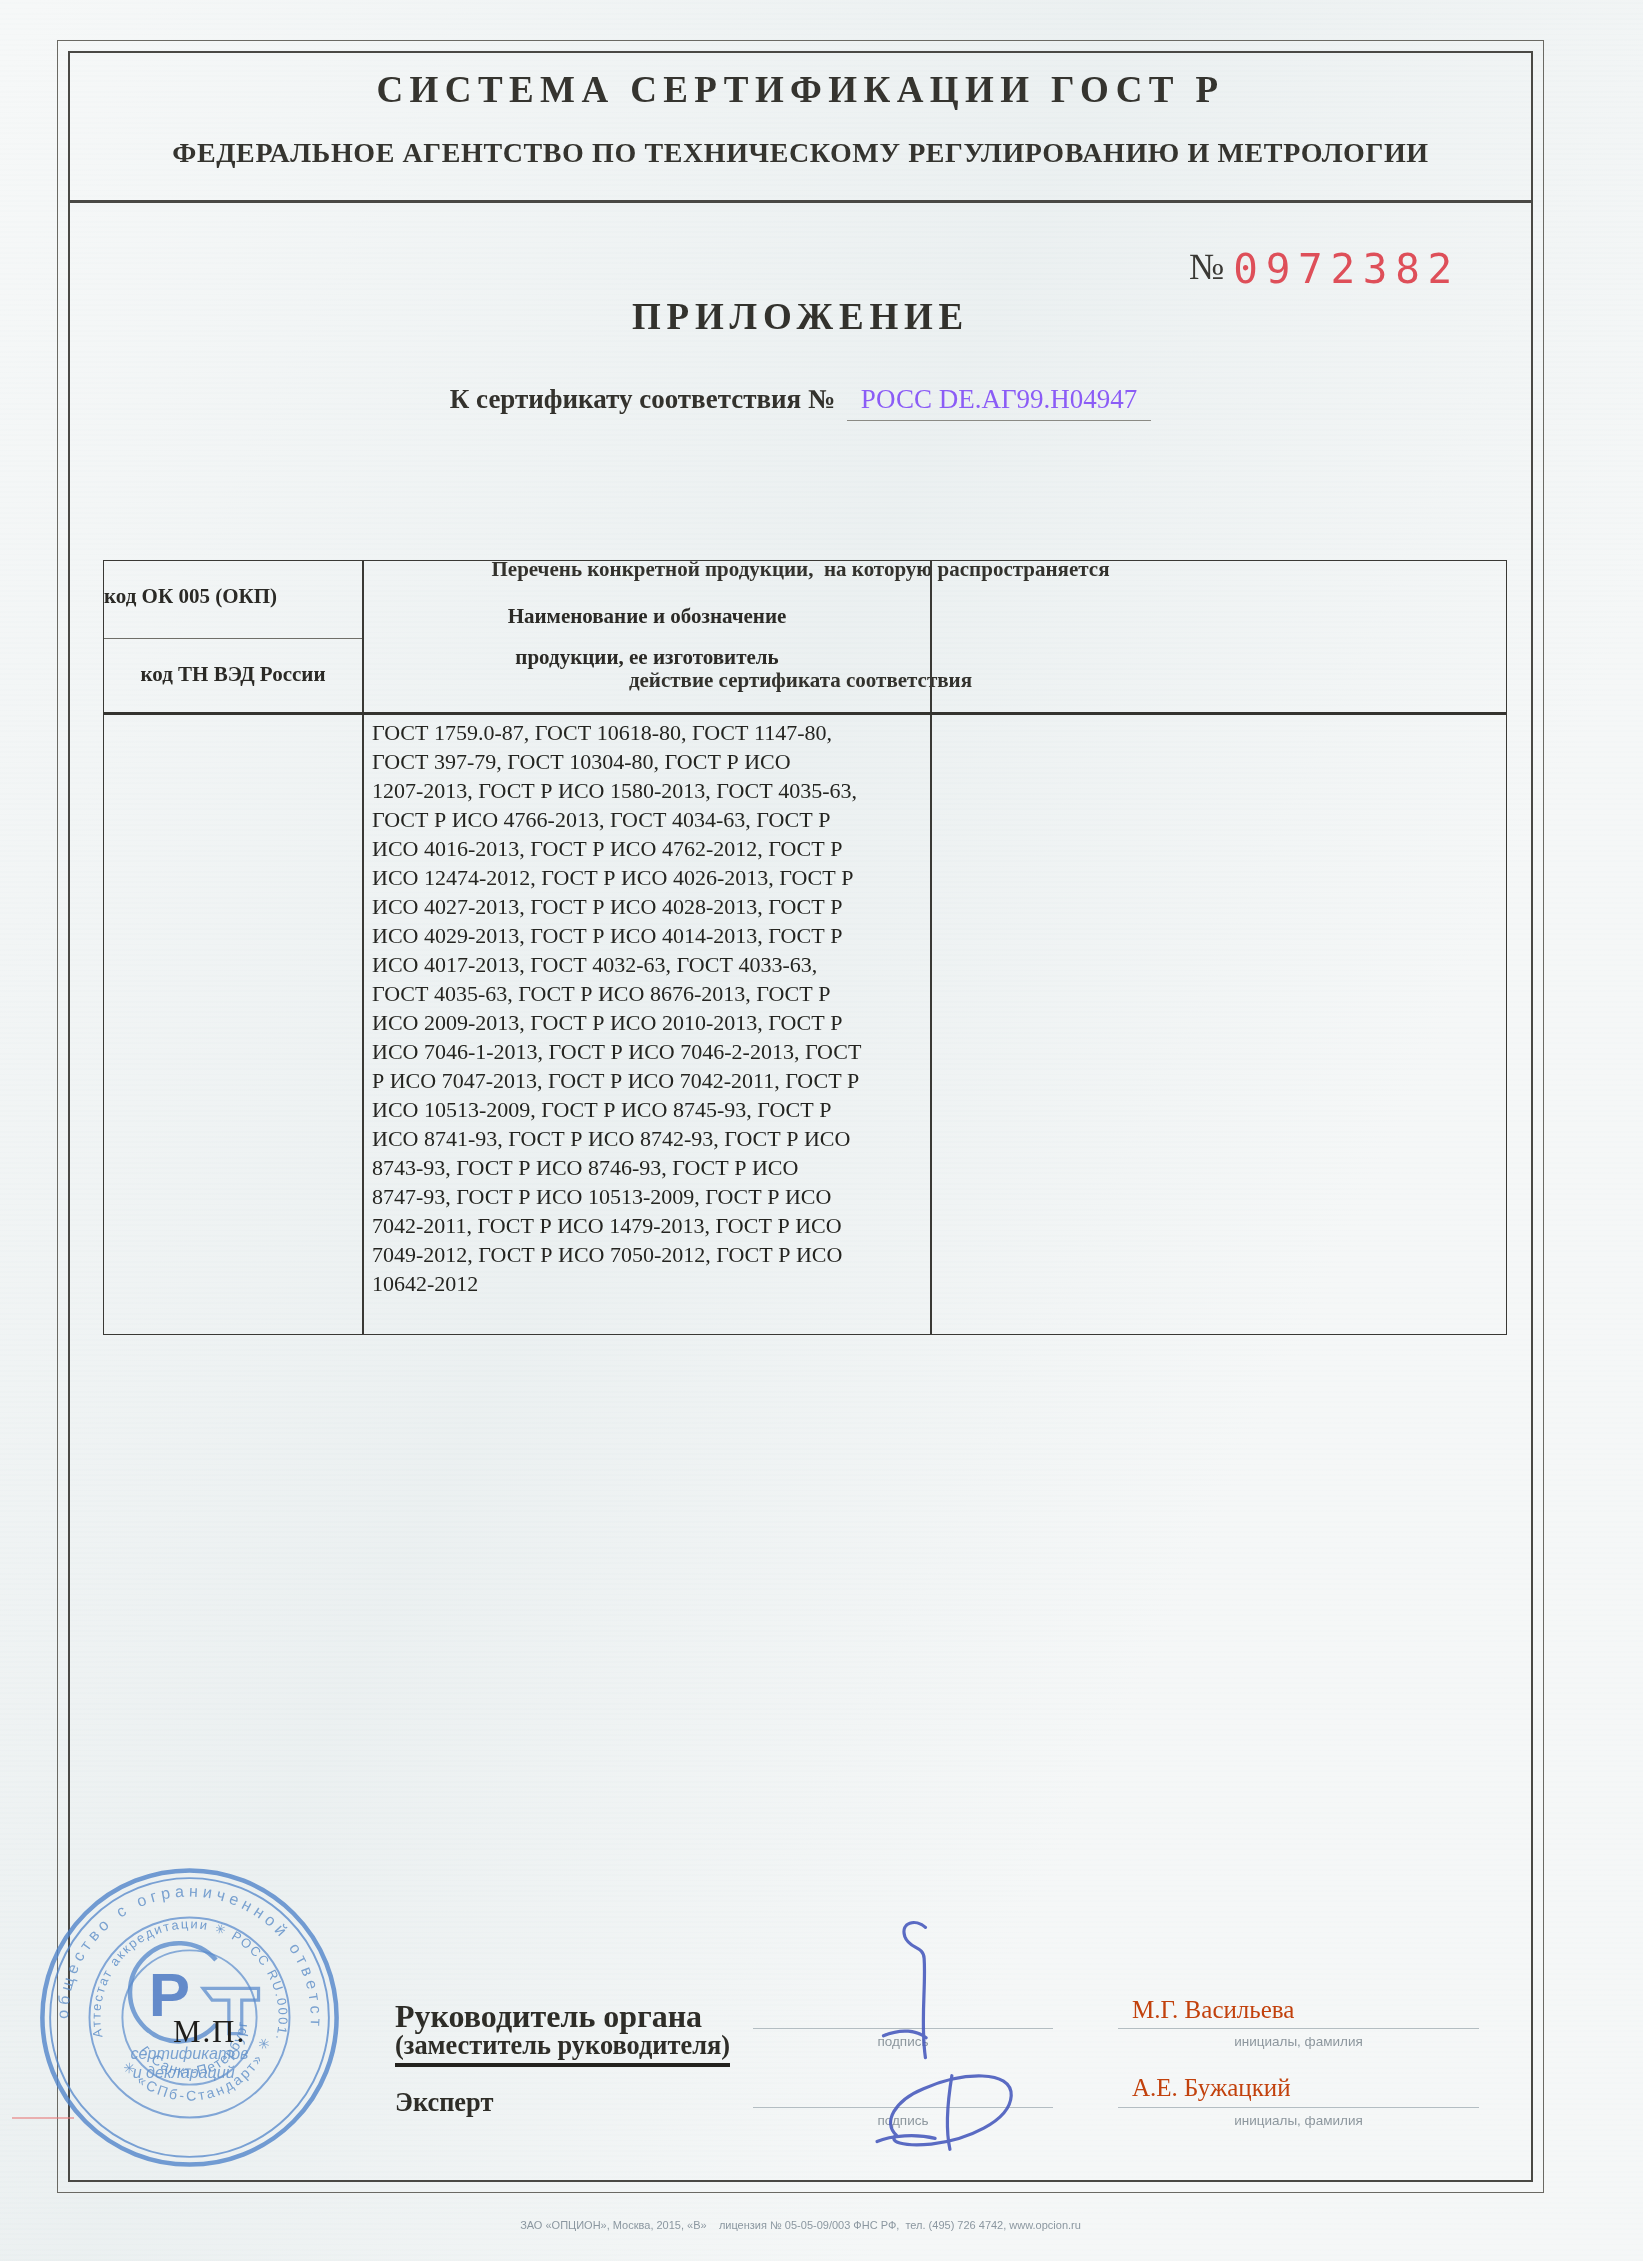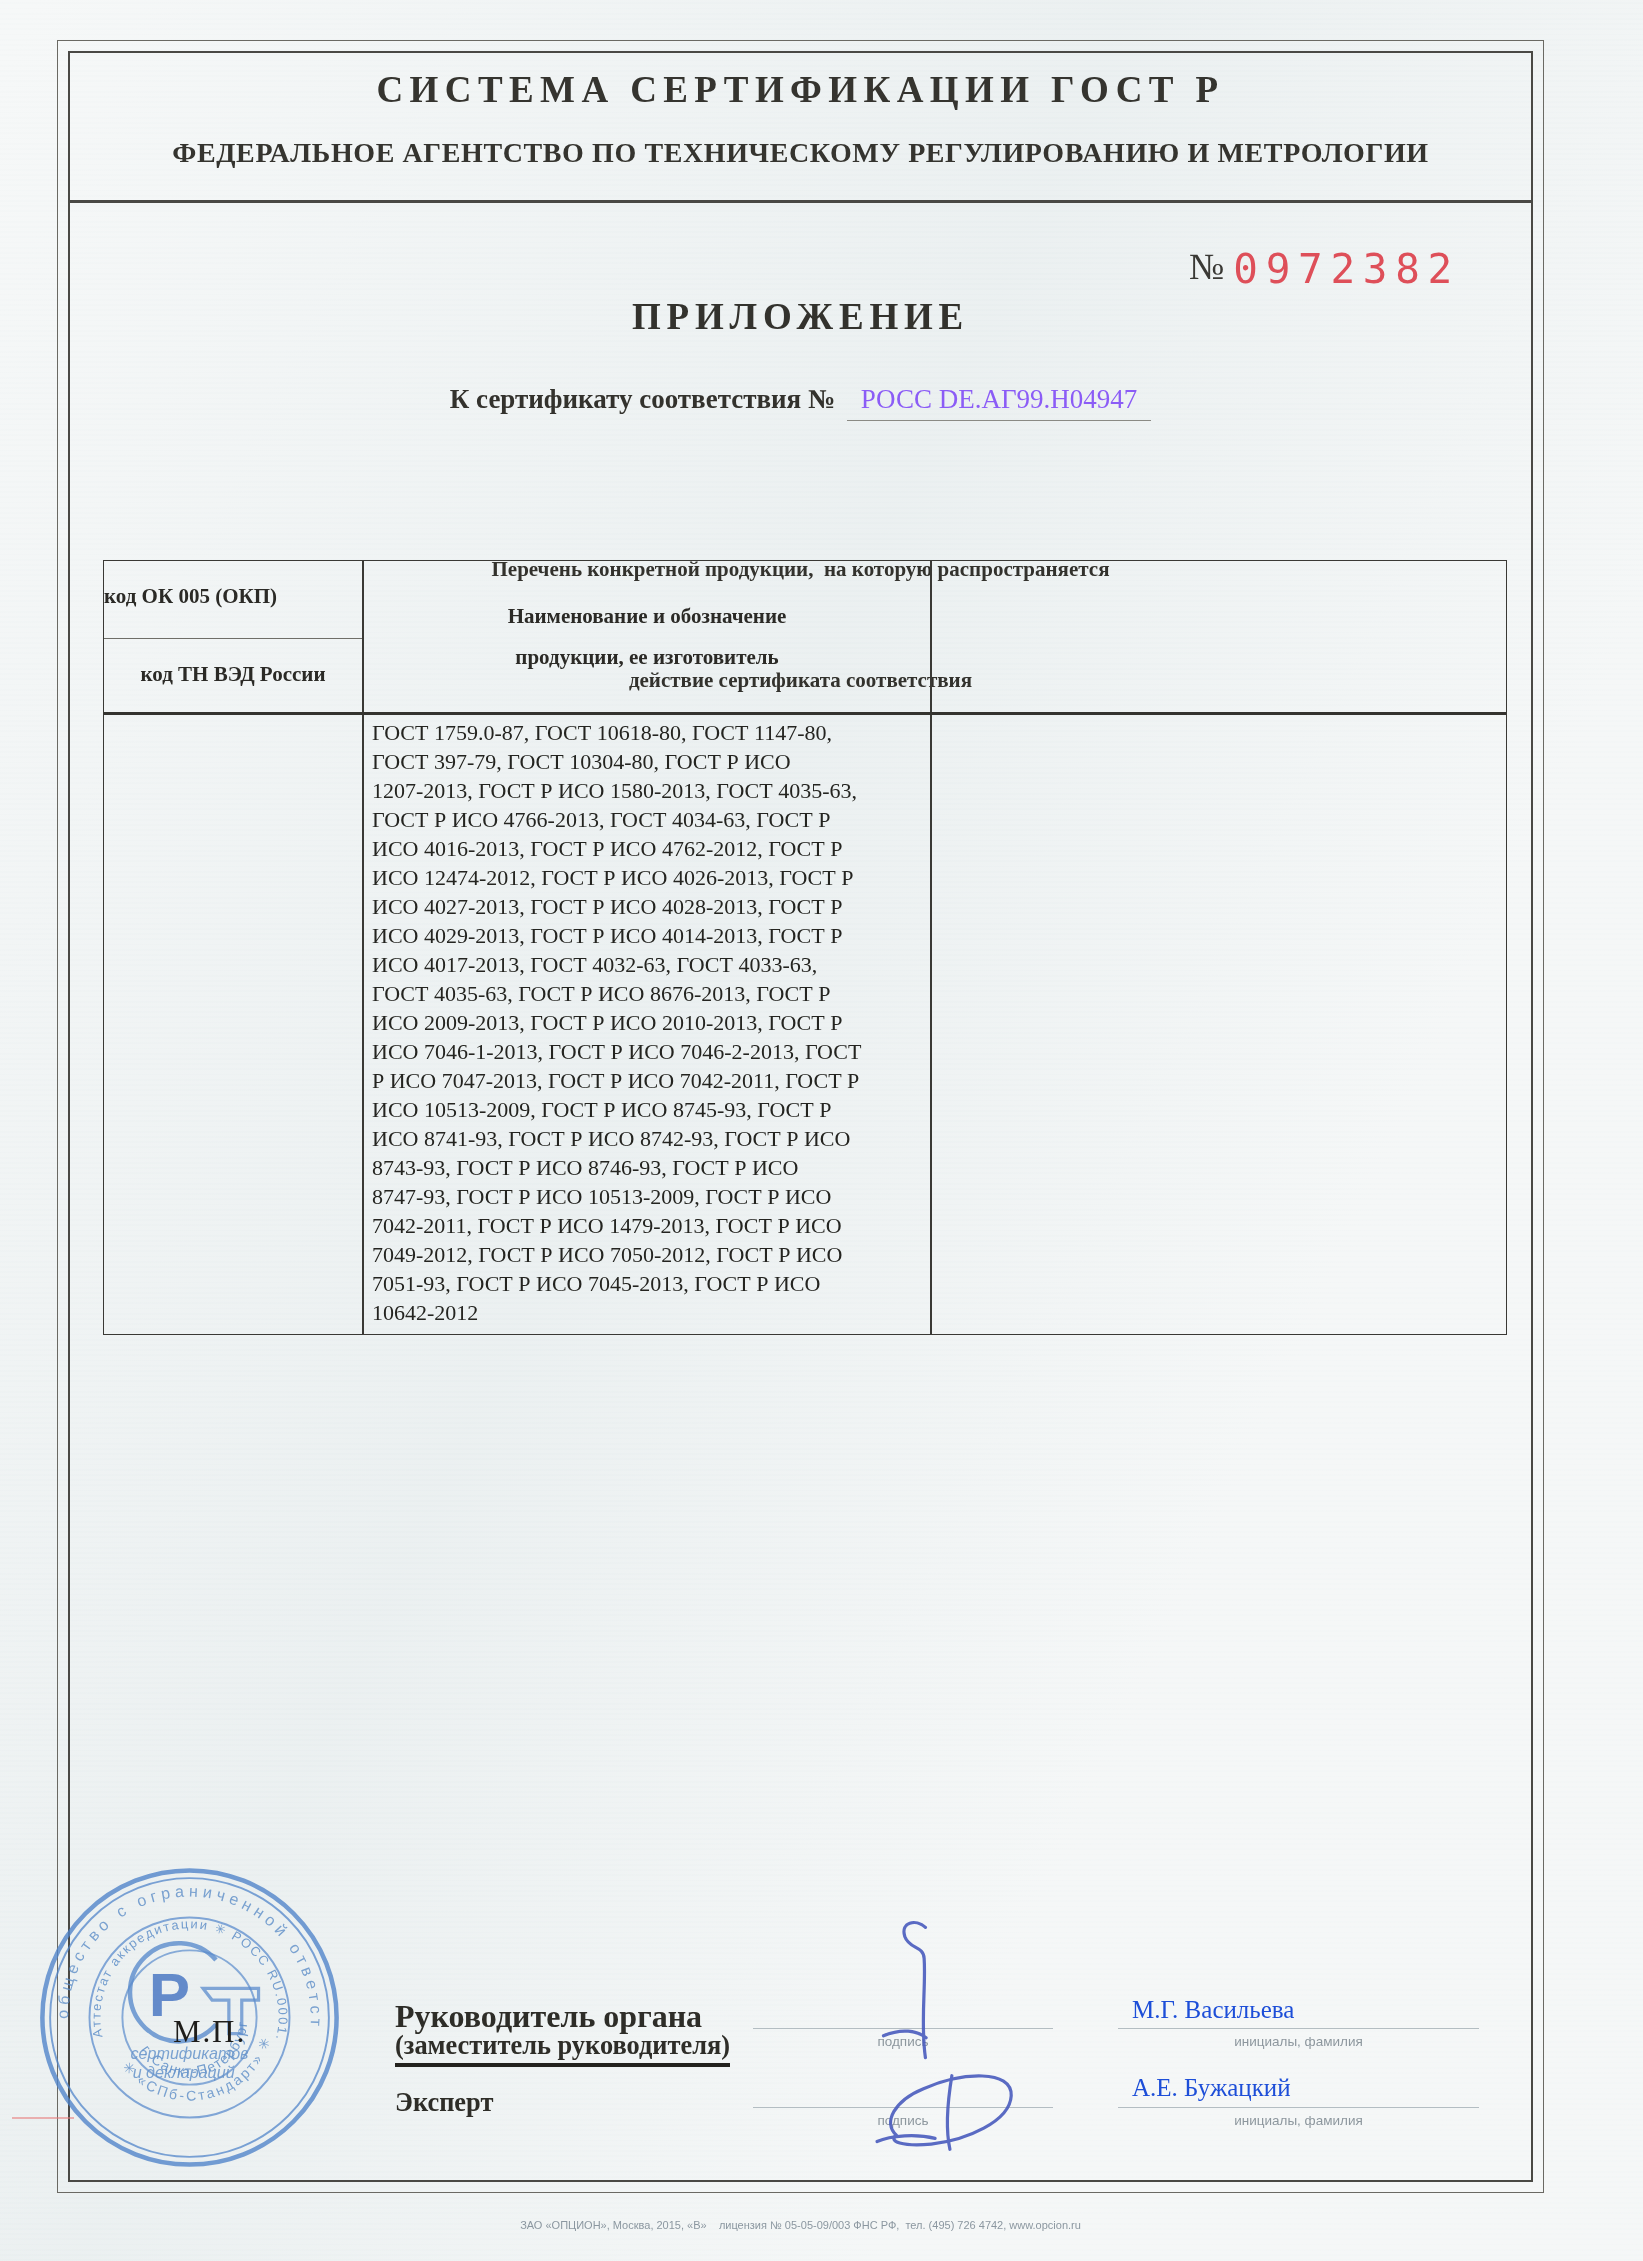--- a/index.html
+++ b/index.html
@@ -52,21 +52,21 @@
   .tbl .bodytext{position:absolute;left:268px;top:157px;width:558px;}
   .tbl .bodytext .ln{font-size:22px;line-height:29px;white-space:nowrap;color:#242420;}
 
   .sig-role1a{position:absolute;left:395px;top:1998px;font-size:32px;font-weight:700;color:#2e2d28;}
   .sig-role1b{position:absolute;left:395px;top:2030px;font-size:26.4px;font-weight:700;color:#2e2d28;
     border-bottom:4.5px solid #23221e;padding-bottom:1.9px;}
   .sig-role2{position:absolute;left:395px;top:2087px;font-size:26.4px;font-weight:700;color:#2e2d28;}
   .rule-thin{position:absolute;height:1.3px;background:#b3bdc2;}
   .cap{position:absolute;text-align:center;font-family:"Liberation Sans",sans-serif;
     font-size:13.5px;color:#8d979e;}
-  .pname{position:absolute;font-size:25px;color:#1d4ed8;white-space:nowrap;}
+  .pname{position:absolute;font-size:25px;color:#c2410c;white-space:nowrap;}
 
   .stamp-svg{position:absolute;left:34px;top:1862px;filter:blur(0.3px);opacity:.92;}
   .mp-label{position:absolute;left:173px;top:2014px;font-size:31px;letter-spacing:1.9px;color:#1e1d1a;}
   .pen-svg{position:absolute;left:819px;top:1908px;opacity:.9;}
   .scan-artifact{position:absolute;left:11.6px;top:2117px;width:62px;height:1.9px;background:rgba(231,120,120,.55);}
 
   .footer{top:2219px;font-family:"Liberation Sans",sans-serif;font-size:11px;color:#8b97a0;white-space:pre;}
 </style>
 </head>
 <body>
@@ -119,21 +119,20 @@
         <div class="ln">ГОСТ 4035-63, ГОСТ Р ИСО 8676-2013, ГОСТ Р</div>
         <div class="ln">ИСО 2009-2013, ГОСТ Р ИСО 2010-2013, ГОСТ Р</div>
         <div class="ln">ИСО 7046-1-2013, ГОСТ Р ИСО 7046-2-2013, ГОСТ</div>
         <div class="ln">Р ИСО 7047-2013, ГОСТ Р ИСО 7042-2011, ГОСТ Р</div>
         <div class="ln">ИСО 10513-2009, ГОСТ Р ИСО 8745-93, ГОСТ Р</div>
         <div class="ln">ИСО 8741-93, ГОСТ Р ИСО 8742-93, ГОСТ Р ИСО</div>
         <div class="ln">8743-93, ГОСТ Р ИСО 8746-93, ГОСТ Р ИСО</div>
         <div class="ln">8747-93, ГОСТ Р ИСО 10513-2009, ГОСТ Р ИСО</div>
         <div class="ln">7042-2011, ГОСТ Р ИСО 1479-2013, ГОСТ Р ИСО</div>
         <div class="ln">7049-2012, ГОСТ Р ИСО 7050-2012, ГОСТ Р ИСО</div>
-        <div class="ln">7051-93, ГОСТ Р ИСО 7045-2013, ГОСТ Р ИСО</div>
         <div class="ln">10642-2012</div>
       </div>
   </div>
 
   <div class="sig-role1a">Руководитель органа</div>
   <div class="sig-role1b">(заместитель руководителя)</div>
 
   <div class="rule-thin" style="left:753px;top:2028px;width:300px;"></div>
   <div class="cap" style="left:753px;top:2034px;width:300px;">подпись</div>
   <div class="pname" style="left:1132px;top:1996px;">М.Г. Васильева</div>

